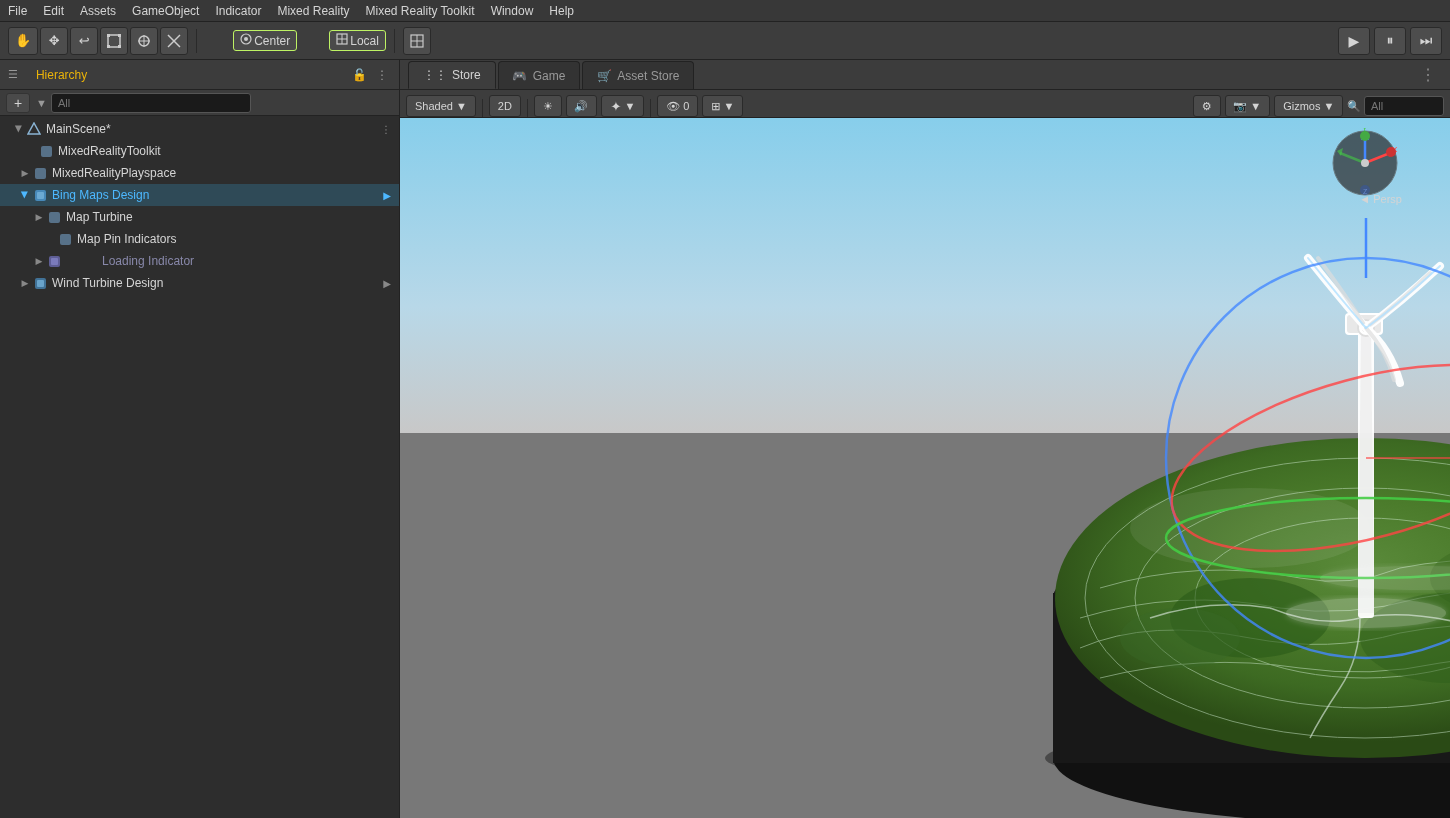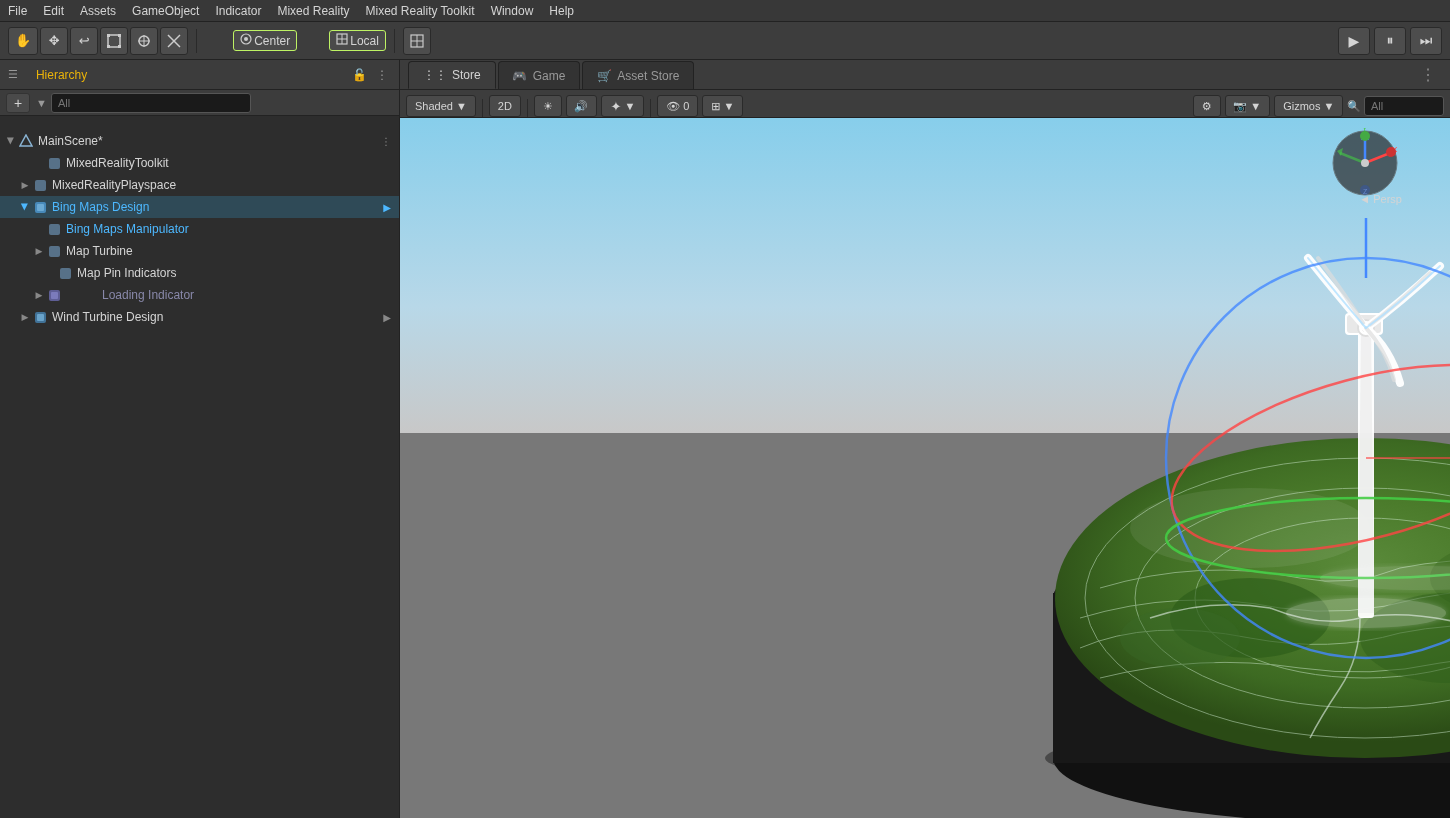--- a/index.html
+++ b/index.html
@@ -475,34 +475,34 @@
         <button class="small-btn">⋮</button>
       </div>
     </div>
     <div id="hierarchy-search">
       <button class="add-btn">+</button>
       <span style="margin-left:2px;font-size:11px;color:#999;">▼</span>
       <input type="text" placeholder="All" style="">
     </div>
     <div id="hierarchy-tree">
 
-      <div class="tree-item" style="padding-left:4px;margin-top:12px;">
+      <div class="tree-item" style="padding-left:12px;">
         <div class="item-indent" style="width:0px;"></div>
         <div class="item-arrow expanded">▶</div>
         <div class="item-icon">
           <svg width="14" height="14" viewBox="0 0 14 14">
               <polygon points="7,1 13,12 1,12" fill="none" stroke="#8ab4d4" stroke-width="1.5"></polygon>
             </svg>
         </div>
         <span class="item-label">MainScene*</span>
         <span class="item-options">⋮</span>
       </div>
 
 
-      <div class="tree-item" style="padding-left:10px;margin-left:8px;">
+      <div class="tree-item" style="padding-left:10px;">
         <div class="item-indent" style="width:14px;"></div>
         <div class="item-arrow" style="visibility:hidden;">▶</div>
         <div class="item-icon">
           <svg width="13" height="13" viewBox="0 0 13 13">
               <rect x="1" y="1" width="11" height="11" rx="2" fill="#6a8faf" opacity="0.7"></rect>
             </svg>
         </div>
         <span class="item-label">MixedRealityToolkit</span>
       </div>
 
@@ -523,30 +523,20 @@
         <div class="item-icon">
           <svg width="13" height="13" viewBox="0 0 13 13">
             <rect x="1" y="1" width="11" height="11" rx="2" fill="#4a90c4" opacity="0.9"></rect>
             <rect x="3" y="3" width="7" height="7" rx="1" fill="#7ab8e0" opacity="0.7"></rect>
           </svg>
         </div>
         <span class="item-label">Bing Maps Design</span>
         <span class="item-options" style="color:#4db8ff;">▶</span>
       </div>
 
-      <div class="tree-item blue-label" style="padding-left:4px;">
-        <div class="item-indent" style="width:28px;"></div>
-        <div class="item-arrow" style="visibility:hidden;">▶</div>
-        <div class="item-icon">
-          <svg width="13" height="13" viewBox="0 0 13 13">
-              <rect x="1" y="1" width="11" height="11" rx="2" fill="#6a8faf" opacity="0.7"></rect>
-            </svg>
-        </div>
-        <span class="item-label">Bing Maps Manipulator</span>
-      </div>
 
       <div class="tree-item" style="padding-left:4px;">
         <div class="item-indent" style="width:28px;"></div>
         <div class="item-arrow">▶</div>
         <div class="item-icon">
           <svg width="13" height="13" viewBox="0 0 13 13">
               <rect x="1" y="1" width="11" height="11" rx="2" fill="#6a8faf" opacity="0.7"></rect>
             </svg>
         </div>
         <span class="item-label">Map Turbine</span>

